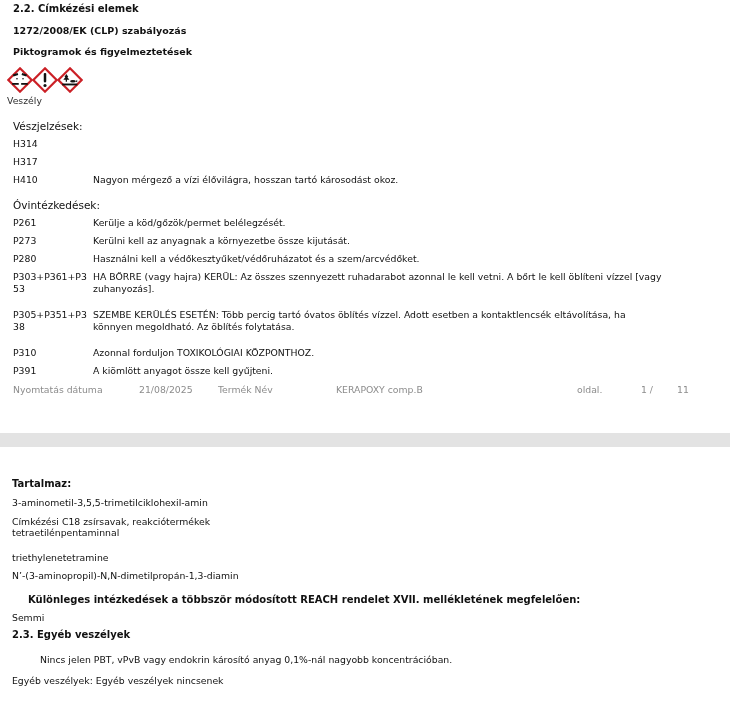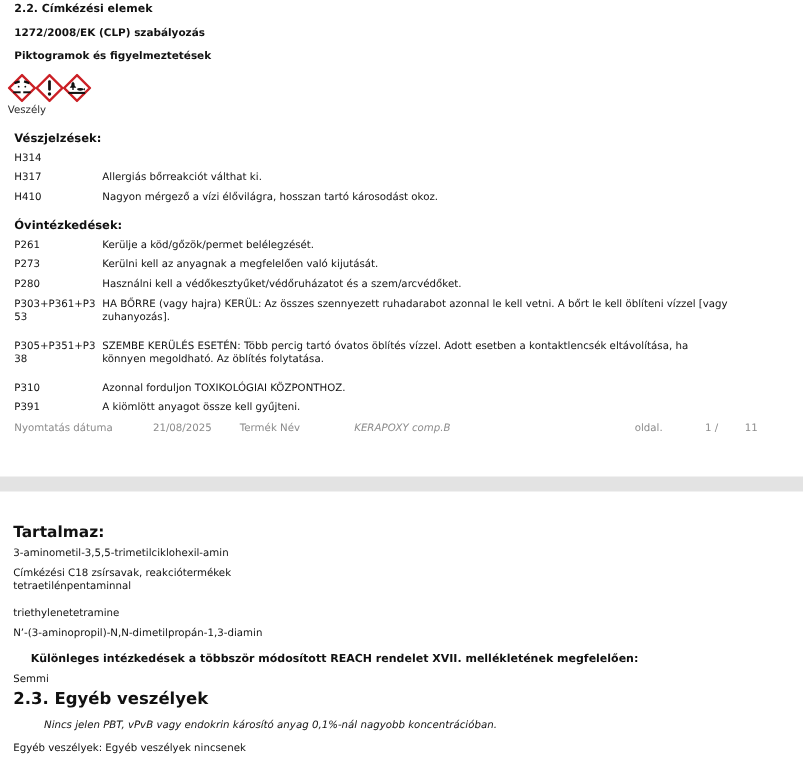--- a/index.html
+++ b/index.html
@@ -7,49 +7,49 @@
     width:730px;height:709px;
     font-family:"DejaVu Sans","Liberation Sans",sans-serif;
     font-size:9.3px;line-height:12px;color:#111;
     overflow:hidden;position:relative;
   }
   .page1{position:relative;height:433px;padding:3px 16px 0 13px;box-sizing:border-box;background:#fff;}
   .page-gap{height:14px;background:#e3e3e3;width:730px;}
   .page2{height:262px;padding:31px 13px 0 12px;box-sizing:border-box;background:#fff;}
   .title{font-size:10px;font-weight:bold;margin-bottom:10px;}
   .subtitle{font-size:9.5px;font-weight:bold;margin-bottom:9px;}
-  .subhead{font-size:10.5px;font-weight:bold;margin:13px 0 6px 0;}
+  .subhead{font-size:10.5px;font-weight:normal;margin:13px 0 6px 0;}
 
   .picto-row{display:flex;margin:4px 0 2px -6px;}
   .picto{width:26px;height:26px;margin-right:-1px;}
 
   .signal-word{color:#2e2e2e;margin-left:-6px;margin-bottom:2px;}
 
   .stmt{display:flex;margin-bottom:6px;}
   .stmt .code{flex:0 0 80px;width:80px;word-break:break-all;padding-right:4px;box-sizing:border-box;}
   .stmt .text{flex:1;max-width:570px;}
   .stmt.multi{margin-bottom:14px;}
 
   .footer{position:absolute;left:0;top:384px;width:730px;height:14px;color:#8c8c8c;}
   .footer span{position:absolute;white-space:nowrap;}
   .f-print-label{left:13px;}
   .f-print-date{left:139px;}
   .f-prod-label{left:218px;}
-  .f-prod-name{left:322px;font-style:italic;}
+  .f-prod-name{left:336px;}
   .f-page-label{left:577px;}
   .f-page-cur{left:641px;}
   .f-page-total{left:677px;}
 
-  .p2-head{font-size:14px;font-weight:bold;margin-bottom:7px;}
+  .p2-head{font-size:10px;font-weight:bold;margin-bottom:7px;}
   .substance{max-width:250px;line-height:11.5px;margin-bottom:7px;}
   .substance.gap{margin-bottom:13px;}
   .reach-head{font-size:10px;font-weight:bold;margin:12px 0 6px 16px;}
   .reach-val{margin-bottom:5px;}
-  .sec23{font-size:15px;font-weight:bold;margin-bottom:13px;}
-  .pbt{margin-left:28px;margin-bottom:9px;font-style:italic;}
+  .sec23{font-size:10px;font-weight:bold;margin-bottom:13px;}
+  .pbt{margin-left:28px;margin-bottom:9px;}
 </style>
 </head>
 <body>
 
 <div class="doc">
 
   <section class="page1">
     <div class="title">2.2. Címkézési elemek</div>
     <div class="subtitle">1272/2008/EK (CLP) szabályozás</div>
     <div class="subtitle">Piktogramok és figyelmeztetések</div>
@@ -85,36 +85,35 @@
     </div>
     <div class="signal-word">Veszély</div>
 
     <div class="subhead">Vészjelzések:</div>
 
     <div class="stmt">
       <span class="code">H314</span>
     </div>
     <div class="stmt">
       <span class="code">H317</span>
-      <span class="text">Allergiás bőrreakciót válthat ki.</span>
     </div>
     <div class="stmt">
       <span class="code">H410</span>
       <span class="text">Nagyon mérgező a vízi élővilágra, hosszan tartó károsodást okoz.</span>
     </div>
 
     <div class="subhead">Óvintézkedések:</div>
 
     <div class="stmt">
       <span class="code">P261</span>
       <span class="text">Kerülje a köd/gőzök/permet belélegzését.</span>
     </div>
     <div class="stmt">
       <span class="code">P273</span>
-      <span class="text">Kerülni kell az anyagnak a megfelelően való kijutását.</span>
+      <span class="text">Kerülni kell az anyagnak a környezetbe össze kijutását.</span>
     </div>
     <div class="stmt">
       <span class="code">P280</span>
       <span class="text">Használni kell a védőkesztyűket/védőruházatot és a szem/arcvédőket.</span>
     </div>
     <div class="stmt multi">
       <span class="code">P303+P361+P353</span>
       <span class="text">HA BŐRRE (vagy hajra) KERÜL: Az összes szennyezett ruhadarabot azonnal le kell vetni. A bőrt le kell öblíteni vízzel [vagy zuhanyozás].</span>
     </div>
     <div class="stmt multi">

